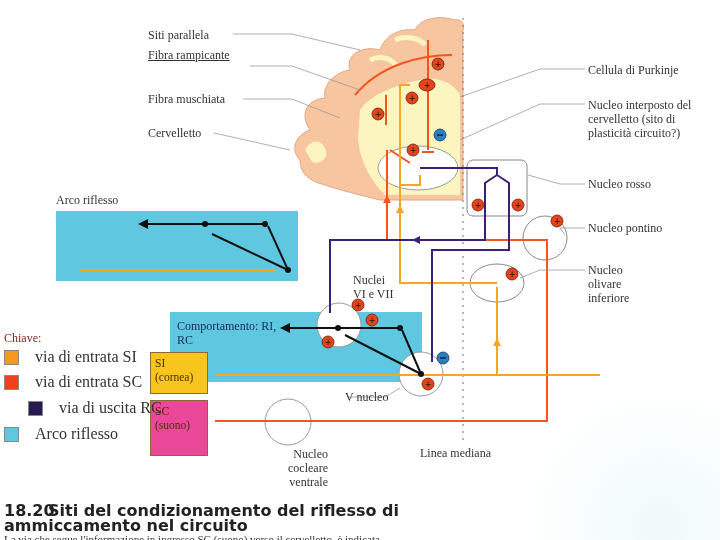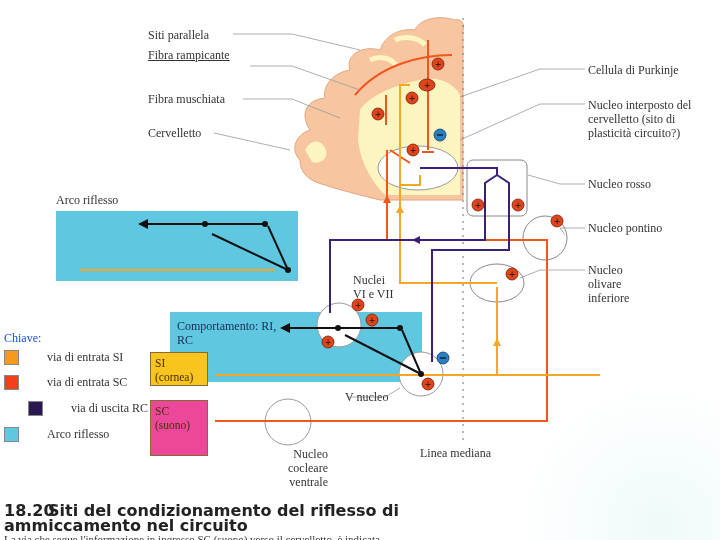--- a/index.html
+++ b/index.html
@@ -4,24 +4,24 @@
 <style>
   html, body { margin:0; padding:0; background:#ffffff; }
   body { width:720px; height:540px; position:relative; overflow:hidden; font-family:"Liberation Serif", "DejaVu Serif", serif; color:#3a3a3a; }
   #diagram { position:absolute; left:0; top:0; width:720px; height:540px; }
   .lbl { position:absolute; font-size:12px; line-height:14px; color:#333; white-space:nowrap; }
   .lbl.ml { white-space:normal; }
   .cap-title { position:absolute; left:4px; top:503px; font-family:"DejaVu Sans","Liberation Sans",sans-serif; font-weight:bold; font-size:16px; line-height:15px; color:#222; width:520px; }
   .cap-title .num { display:inline-block; width:44px; }
   .cap-title .t2 { padding-left:44px; display:block; }
   .cap-body { position:absolute; left:4px; top:533px; font-size:11px; color:#333; white-space:nowrap; }
-  .key-title { position:absolute; left:4px; top:331px; font-size:12px; color:#1d4ed8; }
+  .key-title { position:absolute; left:4px; top:331px; font-size:12px; color:#7f1d1d; }
   .key-item { position:absolute; left:4px; height:16px; display:flex; align-items:center; }
   .key-swatch { width:15px; height:15px; border:1px solid #888; box-sizing:border-box; }
-  .key-label { margin-left:28px; font-size:12px; color:#333; }
+  .key-label { margin-left:16px; font-size:16px; color:#333; }
   .box-label { position:absolute; font-size:11.5px; line-height:14px; color:#4a3000; padding:3px 4px; box-sizing:border-box; border:1px solid #8a6a30; }
   .speckle { position:absolute; right:0; bottom:0; width:200px; height:160px;
     background: radial-gradient(circle at 70% 90%, rgba(210,240,240,0.35), rgba(255,255,255,0) 70%); }
 </style>
 </head>
 <body>
 
 <svg id="diagram" viewBox="0 0 720 540">
 
   <rect x="56" y="211" width="242" height="70" fill="#5fc8e0"></rect>
@@ -164,21 +164,21 @@
 <div class="lbl" style="left:588px;top:177px;">Nucleo rosso</div>
 <div class="lbl" style="left:588px;top:221px;">Nucleo pontino</div>
 <div class="lbl ml" style="left:588px;top:263px;width:60px;">Nucleo olivare inferiore</div>
 <div class="lbl" style="left:56px;top:193px;">Arco riflesso</div>
 <div class="lbl ml" style="left:353px;top:273px;width:45px;">Nuclei VI e VII</div>
 <div class="lbl ml" style="left:177px;top:319px;width:105px;color:#1a2a55;">Comportamento: RI, RC</div>
 <div class="lbl" style="left:345px;top:390px;">V nucleo</div>
 <div class="lbl ml" style="left:268px;top:447px;width:60px;text-align:right;">Nucleo cocleare ventrale</div>
 <div class="lbl" style="left:420px;top:446px;">Linea mediana</div>
 
-<div class="box-label" style="left:150px;top:352px;width:58px;height:34px;background:#f7c51e;">SI (cornea)</div>
+<div class="box-label" style="left:150px;top:352px;width:58px;height:42px;background:#f7c51e;">SI (cornea)</div>
 <div class="box-label" style="left:150px;top:400px;width:58px;height:56px;background:#ec4899;">SC (suono)</div>
 
 <div class="key-title">Chiave:</div>
 <div class="key-item" style="top:349px;">
   <span class="key-swatch" style="background:#f59a1e;"></span>
   <span class="key-label">via di entrata SI</span>
 </div>
 <div class="key-item" style="top:374px;">
   <span class="key-swatch" style="background:#f2411a;"></span>
   <span class="key-label">via di entrata SC</span>

